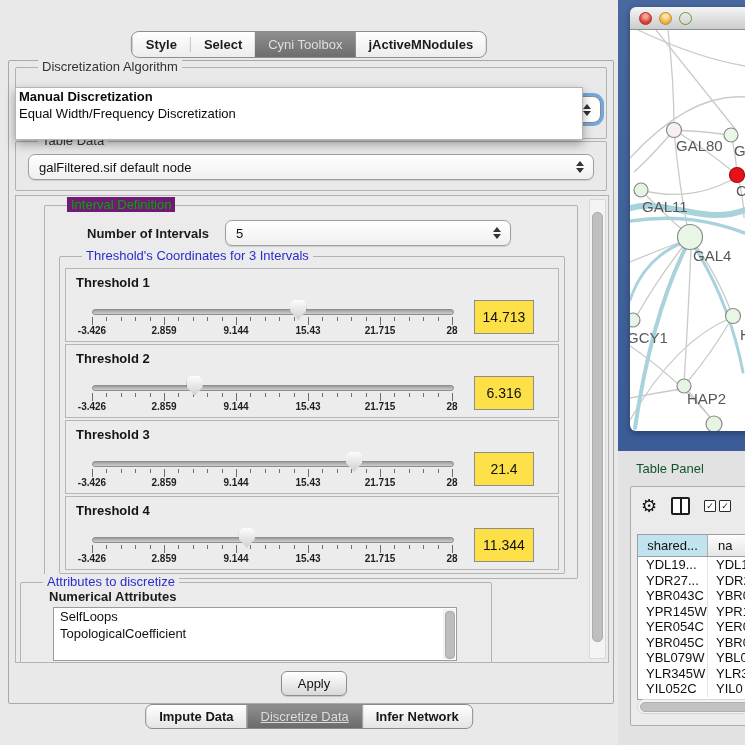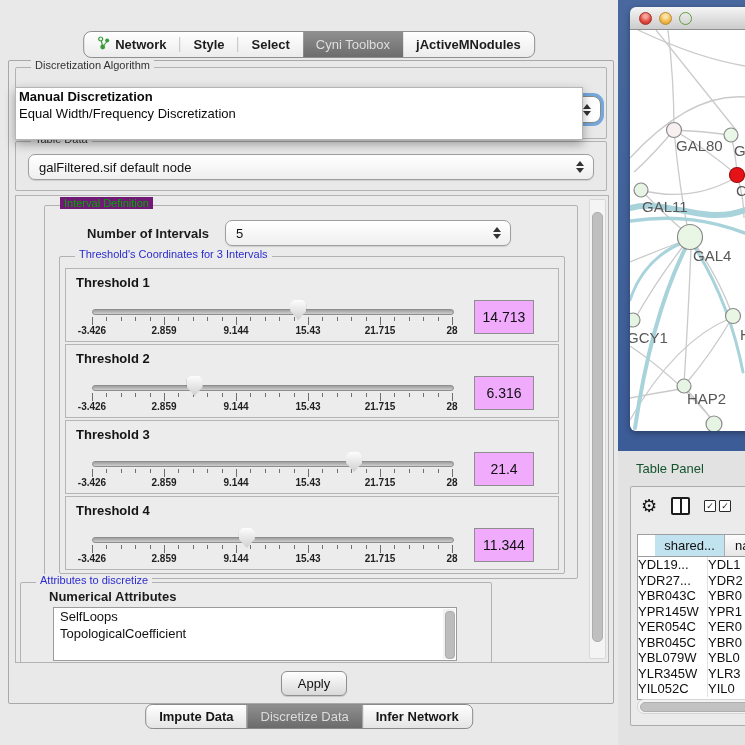--- a/index.html
+++ b/index.html
@@ -9,21 +9,21 @@
   .titlebar{position:absolute;left:0;top:0;width:618px;height:24px;background:#E7E7E7;}
   .titlebar .wt{position:absolute;left:10px;top:5px;font-size:13px;color:#1a1a1a;}
   .float-btn{position:absolute;left:571px;top:8px;width:9px;height:9px;border:1.5px solid #222;background:transparent;}
   .close-btn{position:absolute;left:591px;top:4px;font-size:14px;font-weight:bold;color:#111;}
   #top-tabs{position:absolute;left:309px;top:31px;transform:translateX(-50%);display:flex;align-items:stretch;height:25px;border:1px solid #8F8F8F;border-radius:8px;overflow:hidden;background:linear-gradient(#FFFFFF,#ECECEC);}
   .ttab{display:flex;align-items:center;gap:5px;padding:0 13px;font-weight:bold;font-size:13px;color:#1c1c1c;white-space:nowrap;}
   .ttab.sel{background:linear-gradient(#8F8F8F,#6D6D6D);color:#DFDFDF;font-weight:normal;}
   .tsep{width:1px;background:#C4C4C4;margin:5px 0;}
   .outer-panel{position:absolute;left:8px;top:60px;width:604px;height:642px;border:1px solid #A8A8A8;border-radius:2px;background:#E9E9E9;}
   .groupbox{position:absolute;border:1px solid #B2B2B2;border-radius:2px;}
-  .gtitle{position:absolute;top:-9px;left:15px;background:#E9E9E9;padding:0 4px;font-size:11px;color:#333;}
+  .gtitle{position:absolute;top:-9px;left:22px;background:#E9E9E9;padding:0 4px;font-size:13px;color:#333;}
   .gtitle.green{color:#00A800;}
   .gtitle.blue{color:#2B2BCF;}
   .combo{position:absolute;border:1px solid #9E9E9E;border-radius:7px;background:linear-gradient(#FFFFFF,#EFEFEF);display:flex;align-items:center;padding:0 26px 0 10px;font-size:13px;color:#111;box-shadow:0 1px 1px rgba(0,0,0,0.12);}
   .stepper{position:absolute;right:9px;top:50%;transform:translateY(-50%);display:flex;flex-direction:column;gap:2px;}
   .stepper i{display:block;width:0;height:0;border-left:4px solid transparent;border-right:4px solid transparent;}
   .stepper .up{border-bottom:5px solid #333;}
   .stepper .dn{border-top:5px solid #333;}
   .hidden-combo{position:absolute;left:310px;top:95px;width:288px;height:25px;background:#fff;border:1px solid #8a8a8a;border-radius:8px;box-shadow:0 0 0 3px #74A7DB;z-index:5;}
   .popup{position:absolute;left:14px;top:86px;width:566px;height:51px;background:#FFFFFF;border:1px solid #B5B5B5;box-shadow:0 4px 10px rgba(0,0,0,0.35);z-index:50;}
   .popup .ph{height:17px;line-height:17px;text-align:center;color:#ABABAB;font-size:13px;}
@@ -32,31 +32,31 @@
   .scrollpanel{position:absolute;left:14px;top:194px;width:592px;height:466px;border:1px solid #B3B3B3;background:#EBEBEB;overflow:hidden;}
   .vscroll{position:absolute;right:2px;top:3px;bottom:3px;width:15px;background:#F4F4F4;border:1px solid #D8D8D8;border-radius:2px;}
   .vscroll .thumb{position:absolute;left:2px;width:9px;border-radius:5px;background:#BFBFBF;border:1px solid #ADADAD;}
   
   .slider-row{position:relative;width:492px;height:72px;margin:0 0 2px 0;border:1px solid #B5B5B5;background:#ECECEC;}
   .slider-row .slabel{position:absolute;left:10px;top:6px;font-weight:bold;font-size:13px;color:#141414;}
   .track{position:absolute;left:26px;top:40px;width:360px;height:4px;border:1px solid #8E8E8E;border-radius:3px;background:linear-gradient(#9E9E9E,#CFCFCF);}
   .thumb-sl{position:absolute;top:31px;width:16px;height:20px;background:linear-gradient(#FDFDFD,#CFCFCF);clip-path:polygon(22% 0,78% 0,100% 18%,100% 55%,50% 100%,0 55%,0 18%);filter:drop-shadow(0 0 1px rgba(0,0,0,0.65));}
   .tick{position:absolute;top:48px;width:1px;background:#6E6E6E;}
   .scale-lb{position:absolute;top:56px;transform:translateX(-50%);font-size:10px;font-weight:bold;color:#1f1f1f;white-space:nowrap;}
-  .valbox{position:absolute;right:24px;top:31px;width:58px;height:32px;background:#f0abfc;border:1px solid #8E8E8E;display:flex;align-items:center;justify-content:center;font-size:14px;color:#101010;}
+  .valbox{position:absolute;right:24px;top:31px;width:58px;height:32px;background:#fde047;border:1px solid #8E8E8E;display:flex;align-items:center;justify-content:center;font-size:14px;color:#101010;}
   
   .listbox{position:absolute;left:32px;top:24px;width:402px;height:52px;background:#fff;border:1px solid #9B9B9B;overflow:hidden;}
   .listbox .li{height:17px;line-height:17px;padding-left:6px;font-size:13px;color:#101010;white-space:nowrap;}
   .listbox .lscroll{position:absolute;right:1px;top:1px;bottom:1px;width:12px;background:#F2F2F2;}
   .listbox .lthumb{position:absolute;left:2px;top:2px;width:8px;height:46px;border-radius:4px;background:#BDBDBD;border:1px solid #ACACAC;}
   .apply-btn{position:absolute;left:272px;top:610px;width:64px;height:23px;border:1px solid #8F8F8F;border-radius:6px;background:linear-gradient(#FFFFFF,#D9D9D9);display:flex;align-items:center;justify-content:center;font-size:13px;color:#111;box-shadow:0 1px 1px rgba(0,0,0,0.15);}
   #bottom-tabs{position:absolute;left:309px;top:704px;transform:translateX(-50%);display:flex;height:23px;border:1px solid #8A8A8A;border-radius:7px;overflow:hidden;background:linear-gradient(#FFFFFF,#E4E4E4);}
   .btab{display:flex;align-items:center;padding:0 13px;font-weight:bold;font-size:13px;color:#161616;border-left:1px solid #9A9A9A;white-space:nowrap;}
   .btab:first-child{border-left:none;}
-  .btab.sel{background:linear-gradient(#8F8F8F,#6B6B6B);color:#DCDCDC;font-weight:normal;}
+  .btab.sel{background:linear-gradient(#8F8F8F,#6B6B6B);color:#DCDCDC;font-weight:normal;text-decoration:underline;}
   
   .desktop{position:absolute;left:618px;top:0;width:127px;height:451px;background:linear-gradient(#48689F,#3C5C98);}
   .netwin{position:absolute;left:630px;top:7px;width:130px;height:424px;border-radius:6px 6px 0 6px;overflow:hidden;box-shadow:0 2px 6px rgba(0,0,0,0.35);}
   .netwin .wtb{position:absolute;left:0;top:0;right:0;height:22px;background:linear-gradient(#F5F5F5,#CCCCCC);border-bottom:1px solid #8E8E8E;display:flex;align-items:center;gap:7px;padding-left:9px;}
   .tl{width:13px;height:13px;border-radius:50%;}
   .tl.red{background:radial-gradient(circle at 50% 30%,#F6A49B 0 18%,#DF4439 60%,#BE352B);border:1px solid #A3302B;box-sizing:border-box;}
   .tl.yel{background:radial-gradient(circle at 50% 30%,#FBE3A8 0 18%,#F0B544 60%,#D1983B);border:1px solid #BA8B34;box-sizing:border-box;}
   .tl.grn{background:radial-gradient(circle at 50% 30%,#CDEFAC 0 18%,#7CC853 60%,#62AC3F;);border:1px solid #5E9E3C;box-sizing:border-box;}
   .netcontent{position:absolute;left:0;top:23px;right:0;bottom:0;background:#FFFFFF;}
   
@@ -67,42 +67,32 @@
   .gear{font-size:18px;line-height:18px;color:#141414;}
   .split-ic{width:15px;height:14px;border:2px solid #1d1d1d;border-radius:2px;position:relative;background:#fff;}
   .split-ic::after{content:"";position:absolute;left:50%;top:0;bottom:0;width:2px;background:#1d1d1d;transform:translateX(-50%);}
   .cbpair{display:flex;gap:3px;}
   .cb{width:10px;height:10px;border:1.5px solid #2a2a2a;border-radius:1px;position:relative;background:#fff;font-size:9px;line-height:10px;text-align:center;color:#222;}
   .gtable{position:absolute;left:6px;top:47px;width:140px;height:164px;border:1px solid #9E9E9E;background:#fff;overflow:hidden;}
   .ghead{display:flex;height:21px;border-bottom:1px solid #9C9C9C;}
   .ghead .hc{box-sizing:border-box;border-right:1px solid #ABABAB;background:linear-gradient(#FCFCFC,#E6E6E6);font-size:13px;color:#111;display:flex;align-items:center;justify-content:center;}
   .ghead .hc.selcol{background:#C1E3EF;}
   .grow{display:flex;height:15.5px;}
-  .grow .gc{box-sizing:border-box;border-right:1px solid #E2E2E2;font-size:13px;color:#101010;display:flex;align-items:center;white-space:nowrap;overflow:hidden;}
+  .grow .gc{box-sizing:border-box;border-right:1px solid #E2E2E2;font-size:13px;color:#101010;display:flex;align-items:center;padding-left:8px;white-space:nowrap;overflow:hidden;}
   .hscroll{position:absolute;left:6px;top:212px;width:140px;height:13px;background:#F3F3F3;border:1px solid #D5D5D5;border-radius:7px;}
   .hthumb{position:absolute;left:2px;top:1.5px;height:8px;width:130px;border-radius:5px;background:#C2C2C2;border:1px solid #AFAFAF;}
   .neticon{display:inline-block;}
 </style>
 </head>
 <body>
 
 <div id="screen">
 
 
   <div id="top-tabs">
-      <div class="ttab">
-        <span class="neticon"><svg width="13" height="14" viewBox="0 0 13 14">
-            <circle cx="3.5" cy="3" r="2" fill="#E9F6E6" stroke="#3A9A3A" stroke-width="1.2"></circle>
-            <circle cx="10" cy="4.5" r="2" fill="#3A9A3A"></circle>
-            <circle cx="5.5" cy="11" r="2.4" fill="#3A9A3A"></circle>
-            <line x1="4" y1="4.5" x2="5.2" y2="9" stroke="#3A9A3A" stroke-width="1.1"></line>
-            <line x2="9.5" y2="6" x1="6" y1="10" stroke="#3A9A3A" stroke-width="1.1"></line>
-          </svg></span>
-        <span>Network</span>
-      </div>
       <span class="tsep"></span>
       <div class="ttab">
         <span>Style</span>
       </div>
       <span class="tsep"></span>
       <div class="ttab">
         <span>Select</span>
       </div>
       <div class="ttab sel">
         <span>Cyni Toolbox</span>
@@ -406,21 +396,21 @@
     <div class="tp-toolbar">
       <span class="gear">⚙</span>
       <span class="split-ic"></span>
       <span class="cbpair">
         <span class="cb">✓</span>
         <span class="cb">✓</span>
       </span>
     </div>
     <div class="gtable">
       <div class="ghead" id="gt-head">
-          <div class="hc selcol" style="width: 70px; flex: 0 0 70px; margin-left: 17px;">shared...</div>
+          <div class="hc selcol" style="width: 70px; flex: 0 0 70px;">shared...</div>
           <div class="hc" style="width: 70px; flex: 1 0 70px; justify-content: flex-start; padding-left: 10px;">na</div>
         </div>
       <div id="gt-body">
           <div class="grow">
             <div class="gc" style="flex: 0 0 70px;">YDL19...</div>
             <div class="gc" style="flex: 1 0 70px;">YDL1</div>
           </div>
           <div class="grow">
             <div class="gc" style="flex: 0 0 70px;">YDR27...</div>
             <div class="gc" style="flex: 1 0 70px;">YDR2</div>

